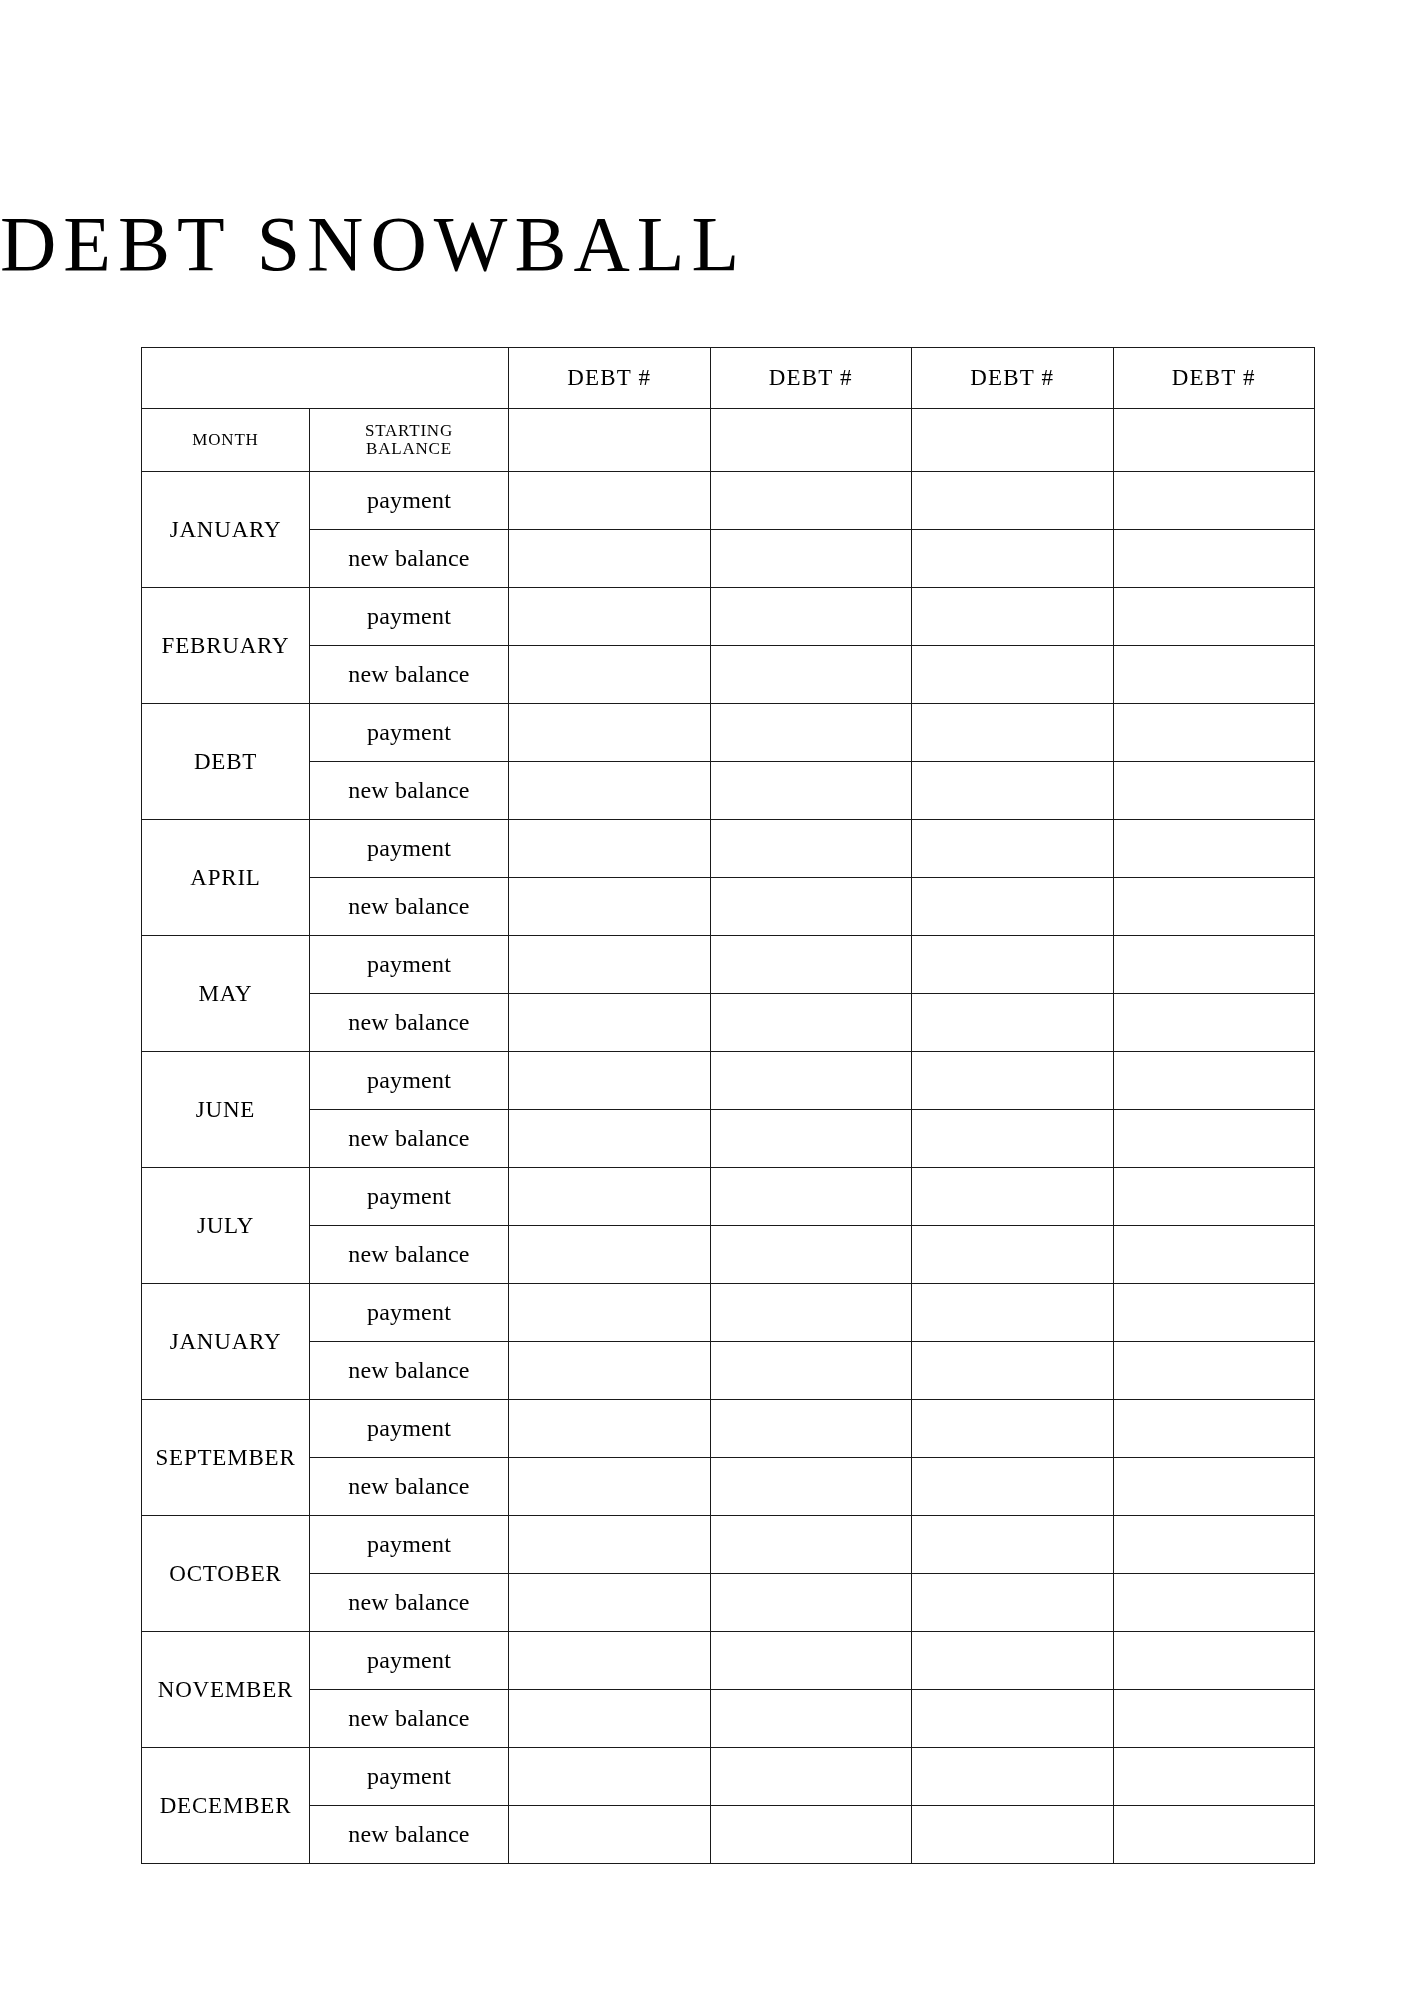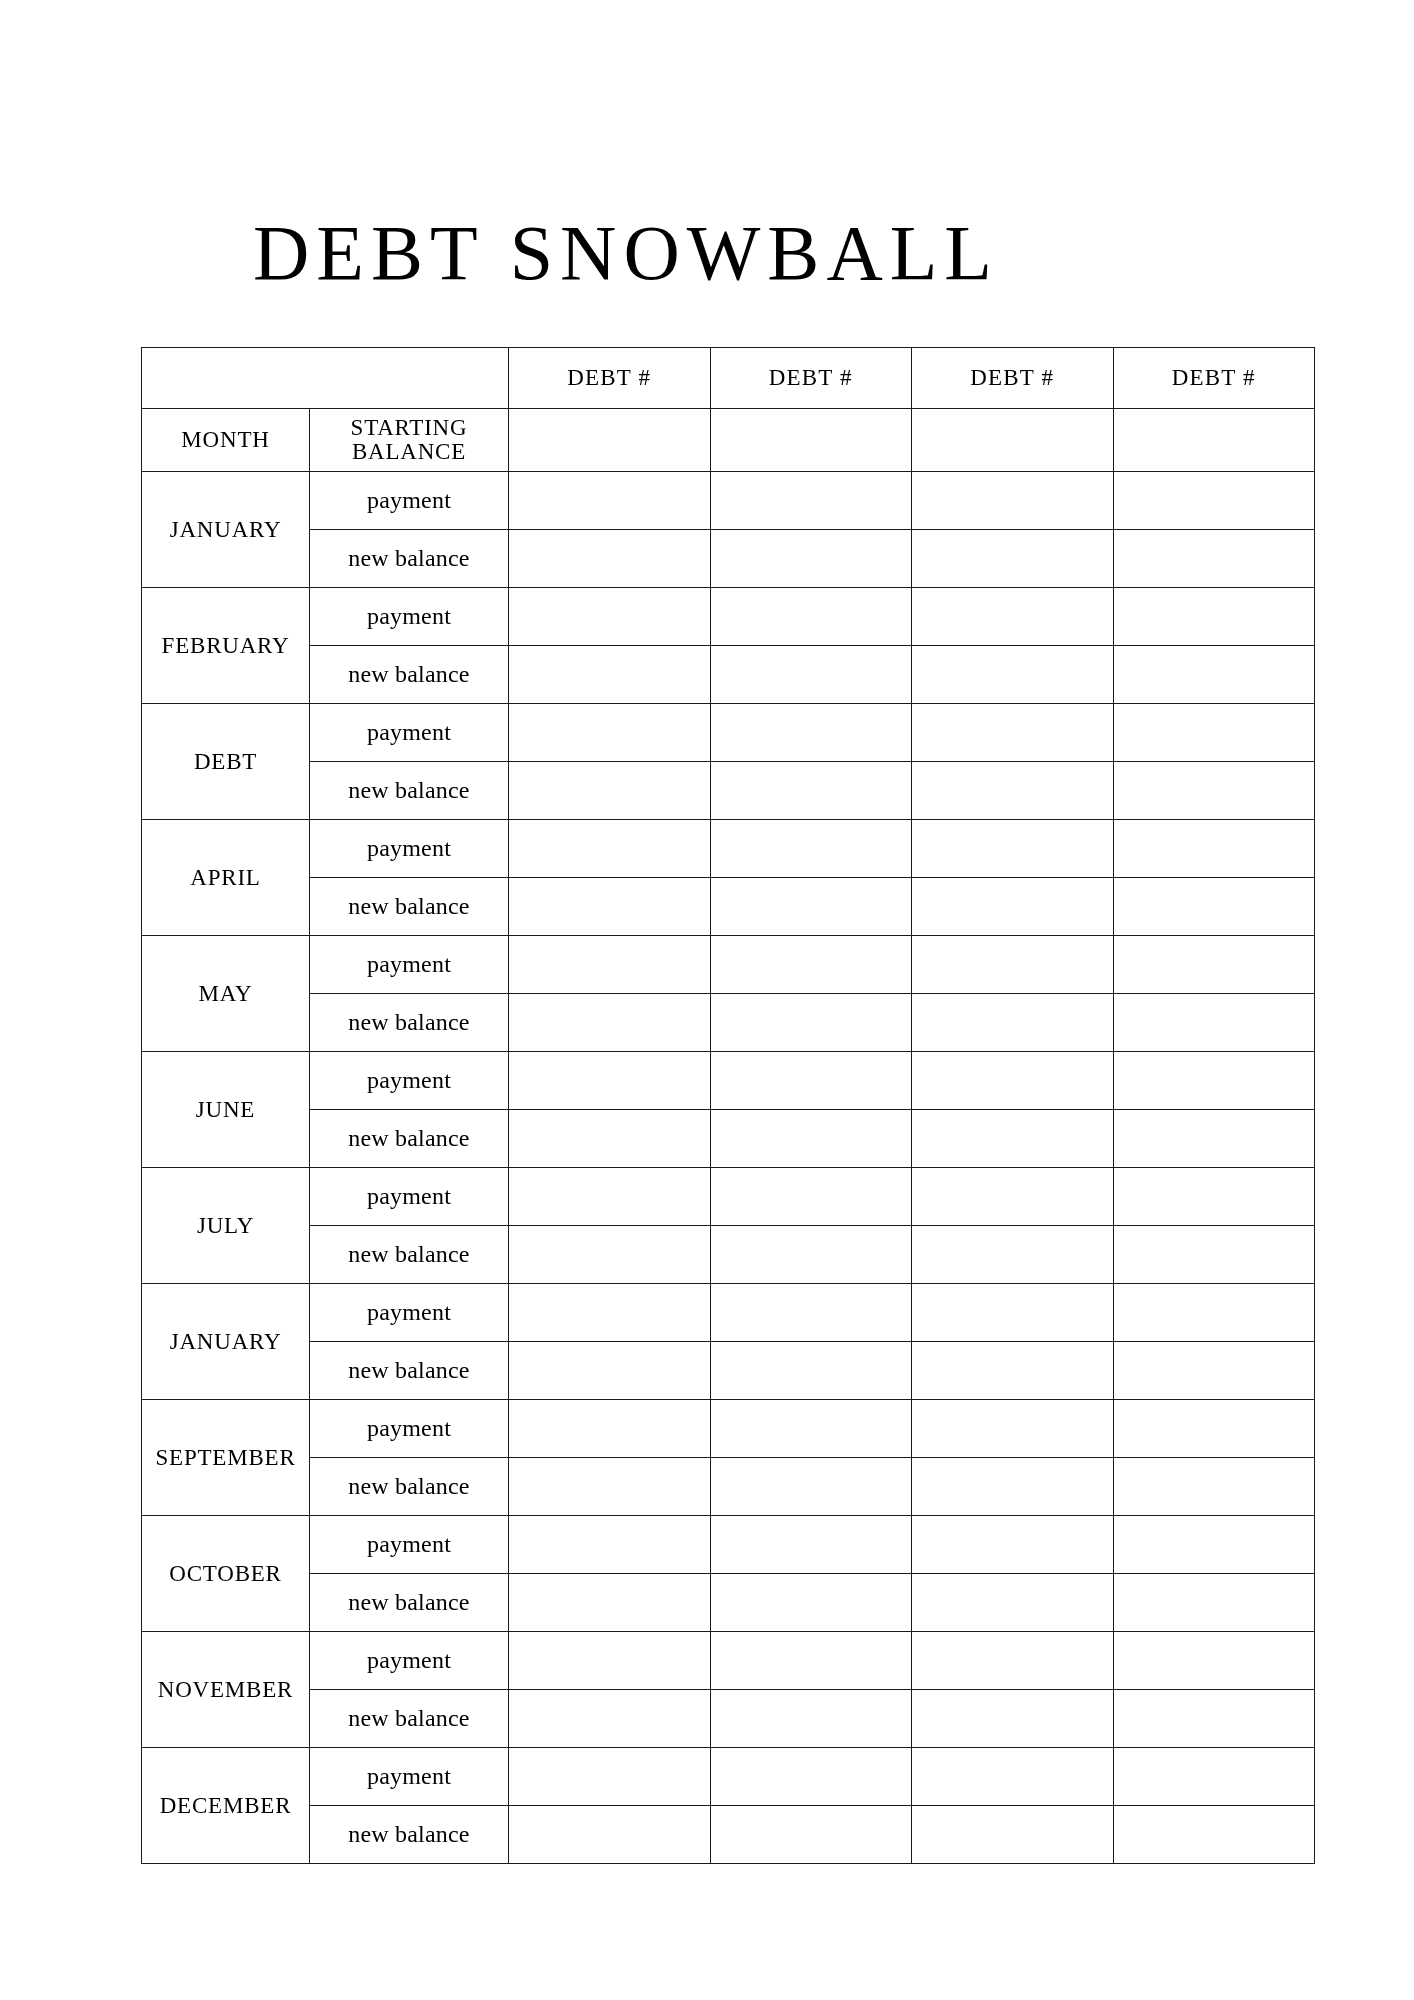--- a/index.html
+++ b/index.html
@@ -17,24 +17,23 @@
   }
   .page {
     position: relative;
     width: 1414px;
     height: 2000px;
     background: #ffffff;
     box-sizing: border-box;
   }
   .page-title {
     position: absolute;
-    top: 162px;
+    top: 153px;
     left: 0;
     width: 1252px;
-    text-align: center;
     font-family: "Liberation Serif", "DejaVu Serif", serif;
     font-size: 78px;
     font-weight: 400;
     letter-spacing: 7px;
     line-height: 1;
     white-space: nowrap;
   }
   .sheet-table-wrap {
     position: absolute;
     left: 141px;
@@ -70,21 +69,21 @@
     height: 60px;
   }
   td.corner-blank {
     background: #ffffff;
   }
   td.month-label {
     font-size: 23px;
     letter-spacing: 0.8px;
   }
   td.col-head-label {
-    font-size: 23px;
+    font-size: 17px;
     letter-spacing: 0.8px;
     line-height: 1.05;
     height: 62px;
   }
   td.sub-label {
     font-size: 24px;
     letter-spacing: 0.2px;
   }
   td.entry-cell {
     height: 57px;

